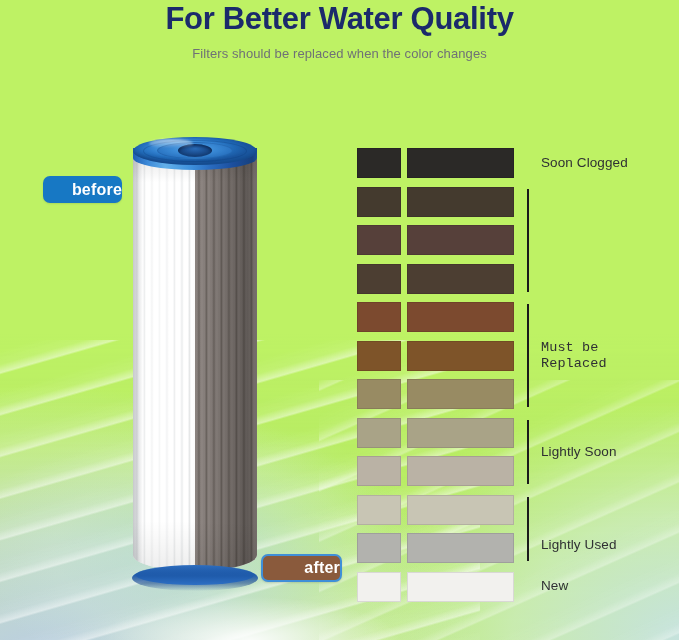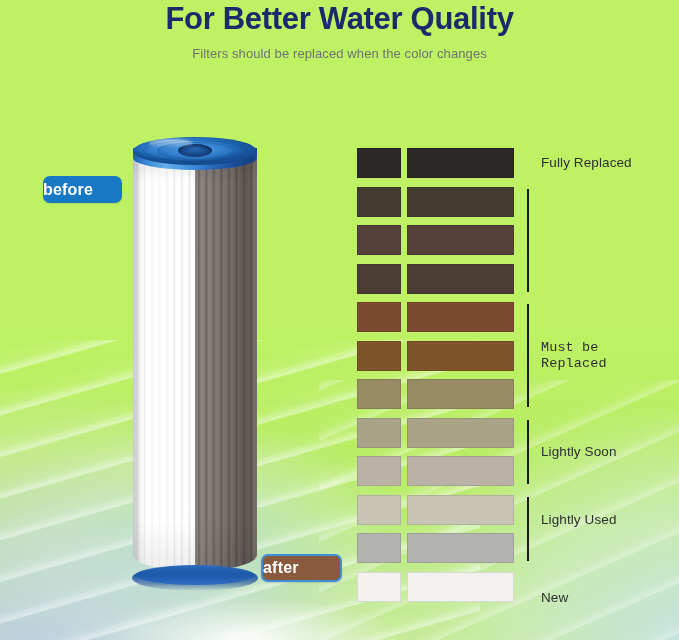--- a/index.html
+++ b/index.html
@@ -292,21 +292,21 @@
   .badge {
     position: absolute;
     z-index: 8;
     border-radius: 7px;
     font-weight: bold;
     color: #ffffff;
     text-align: center;
     line-height: 1;
     display: flex;
     align-items: center;
-    justify-content: flex-start;
+    justify-content: flex-end;
     letter-spacing: 0.2px;
   }
   .badge-before {
     left: 43px;
     top: 176px;
     width: 79px;
     height: 27px;
     font-size: 16px;
     background: #1778c4;
     box-shadow: 0 1px 2px rgba(0,0,0,0.10);
@@ -455,25 +455,25 @@
         <div class="sw-wide" style="background: rgb(200, 197, 180);"></div>
       </div>
       <div class="swatch-row" style="top: 385px;">
         <div class="sw-small" style="background: rgb(178, 178, 174);"></div>
         <div class="sw-wide" style="background: rgb(178, 178, 174);"></div>
       </div>
       <div class="swatch-row" style="top: 423.5px;">
         <div class="sw-small" style="background: rgb(242, 241, 238);"></div>
         <div class="sw-wide" style="background: rgb(242, 241, 238);"></div>
       </div>
-      <div class="chart-label" style="color: rgb(47, 48, 51); top: 7px;">Fully Replaced</div>
+      <div class="chart-label" style="color: rgb(47, 48, 51); top: 7px;">Soon Clogged</div>
       <div class="bracket" style="top: 40.5px; height: 103px; background: rgb(27, 27, 27);"></div>
       <div class="bracket" style="top: 156px; height: 103px; background: rgb(27, 27, 27);"></div>
       <div class="chart-label" style="color: rgb(47, 48, 51); top: 191.5px; font-family: Liberation Mono, monospace;">Must be
 Replaced</div>
       <div class="bracket" style="top: 271.5px; height: 64.5px; background: rgb(27, 27, 27);"></div>
       <div class="chart-label" style="color: rgb(47, 48, 51); top: 295.75px;">Lightly Soon</div>
       <div class="bracket" style="top: 348.5px; height: 64.5px; background: rgb(27, 27, 27);"></div>
-      <div class="chart-label" style="color: rgb(47, 48, 51); top: 364px;">Lightly Used</div>
-      <div class="chart-label" style="color: rgb(47, 48, 51); top: 442px;">New</div>
+      <div class="chart-label" style="color: rgb(47, 48, 51); top: 389px;">Lightly Used</div>
+      <div class="chart-label" style="color: rgb(47, 48, 51); top: 430px;">New</div>
     </div>
 
 </div>
 
 </body></html>

